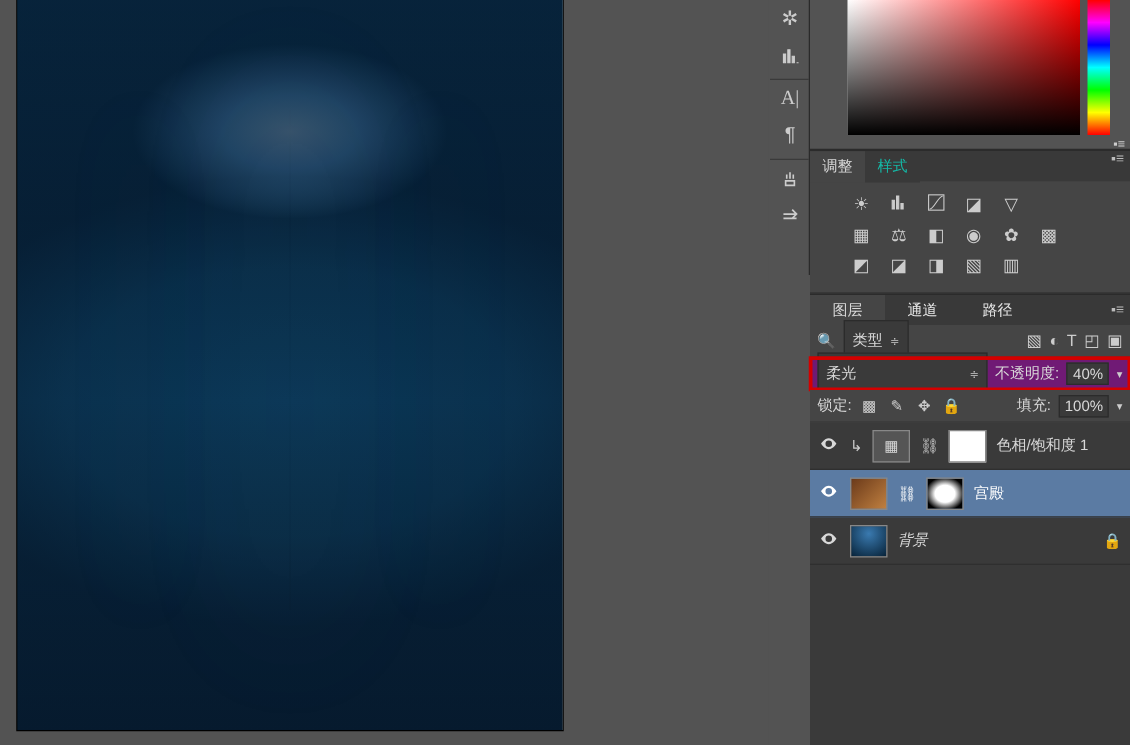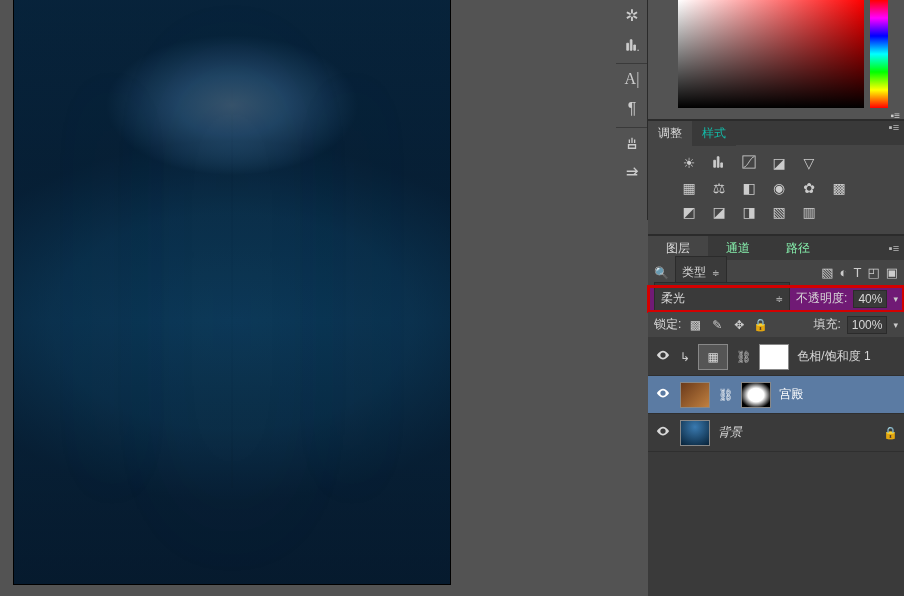--- a/index.html
+++ b/index.html
@@ -34,21 +34,21 @@
 .panel-menu { margin-left:auto; width:20px; display:flex; align-items:center; justify-content:center; color:#bbb; font-size:11px; }
 .adjust-body { padding:6px 10px 10px; color:#d8d8d8; font-size:12px; }
 .adjust-title { margin-bottom:6px; }
 .adjust-row { display:flex; gap:12px; justify-content:flex-start; padding:4px 0 4px 22px; color:#ccc; font-size:14px; }
 .adjust-row span { width:18px; text-align:center; }
 
 .layers-panel { flex:1; background:#454545; display:flex; flex-direction:column; border-top:1px solid #2b2b2b; }
 .layer-tabs { display:flex; background:#393939; font-size:12px; color:#d8d8d8; height:24px; }
 .layer-tabs .tab { padding:4px 18px; }
 .layer-tabs .tab.active { background:#454545; }
-.layer-tabs .tab.inactive { color:#86efac; }
+.layer-tabs .tab.inactive { color:#e5e5e5; }
 
 .lp-row { display:flex; align-items:center; height:26px; padding:0 6px; gap:6px; font-size:12px; color:#d8d8d8; border-bottom:1px solid #3a3a3a; background:#454545; }
 .lp-row.highlight { outline:3px solid #d40000; outline-offset:-2px; background:#701a75; }
 .dropdown { display:flex; align-items:center; background:#3a3a3a; border:1px solid #2b2b2b; height:34px; padding:0 6px; gap:6px; }
 .dropdown-arrow { font-size:9px; color:#ccc; }
 .mini-icons { display:flex; gap:6px; margin-left:auto; font-size:13px; color:#ccc; }
 .num-box { background:#3a3a3a; border:1px solid #2b2b2b; padding:0 4px; height:18px; display:flex; align-items:center; min-width:34px; justify-content:center; }
 .ico-btn { width:16px; height:16px; display:flex; align-items:center; justify-content:center; color:#ccc; }
 
 .layers-list { flex:1; background:#3a3a3a; overflow:auto; }

